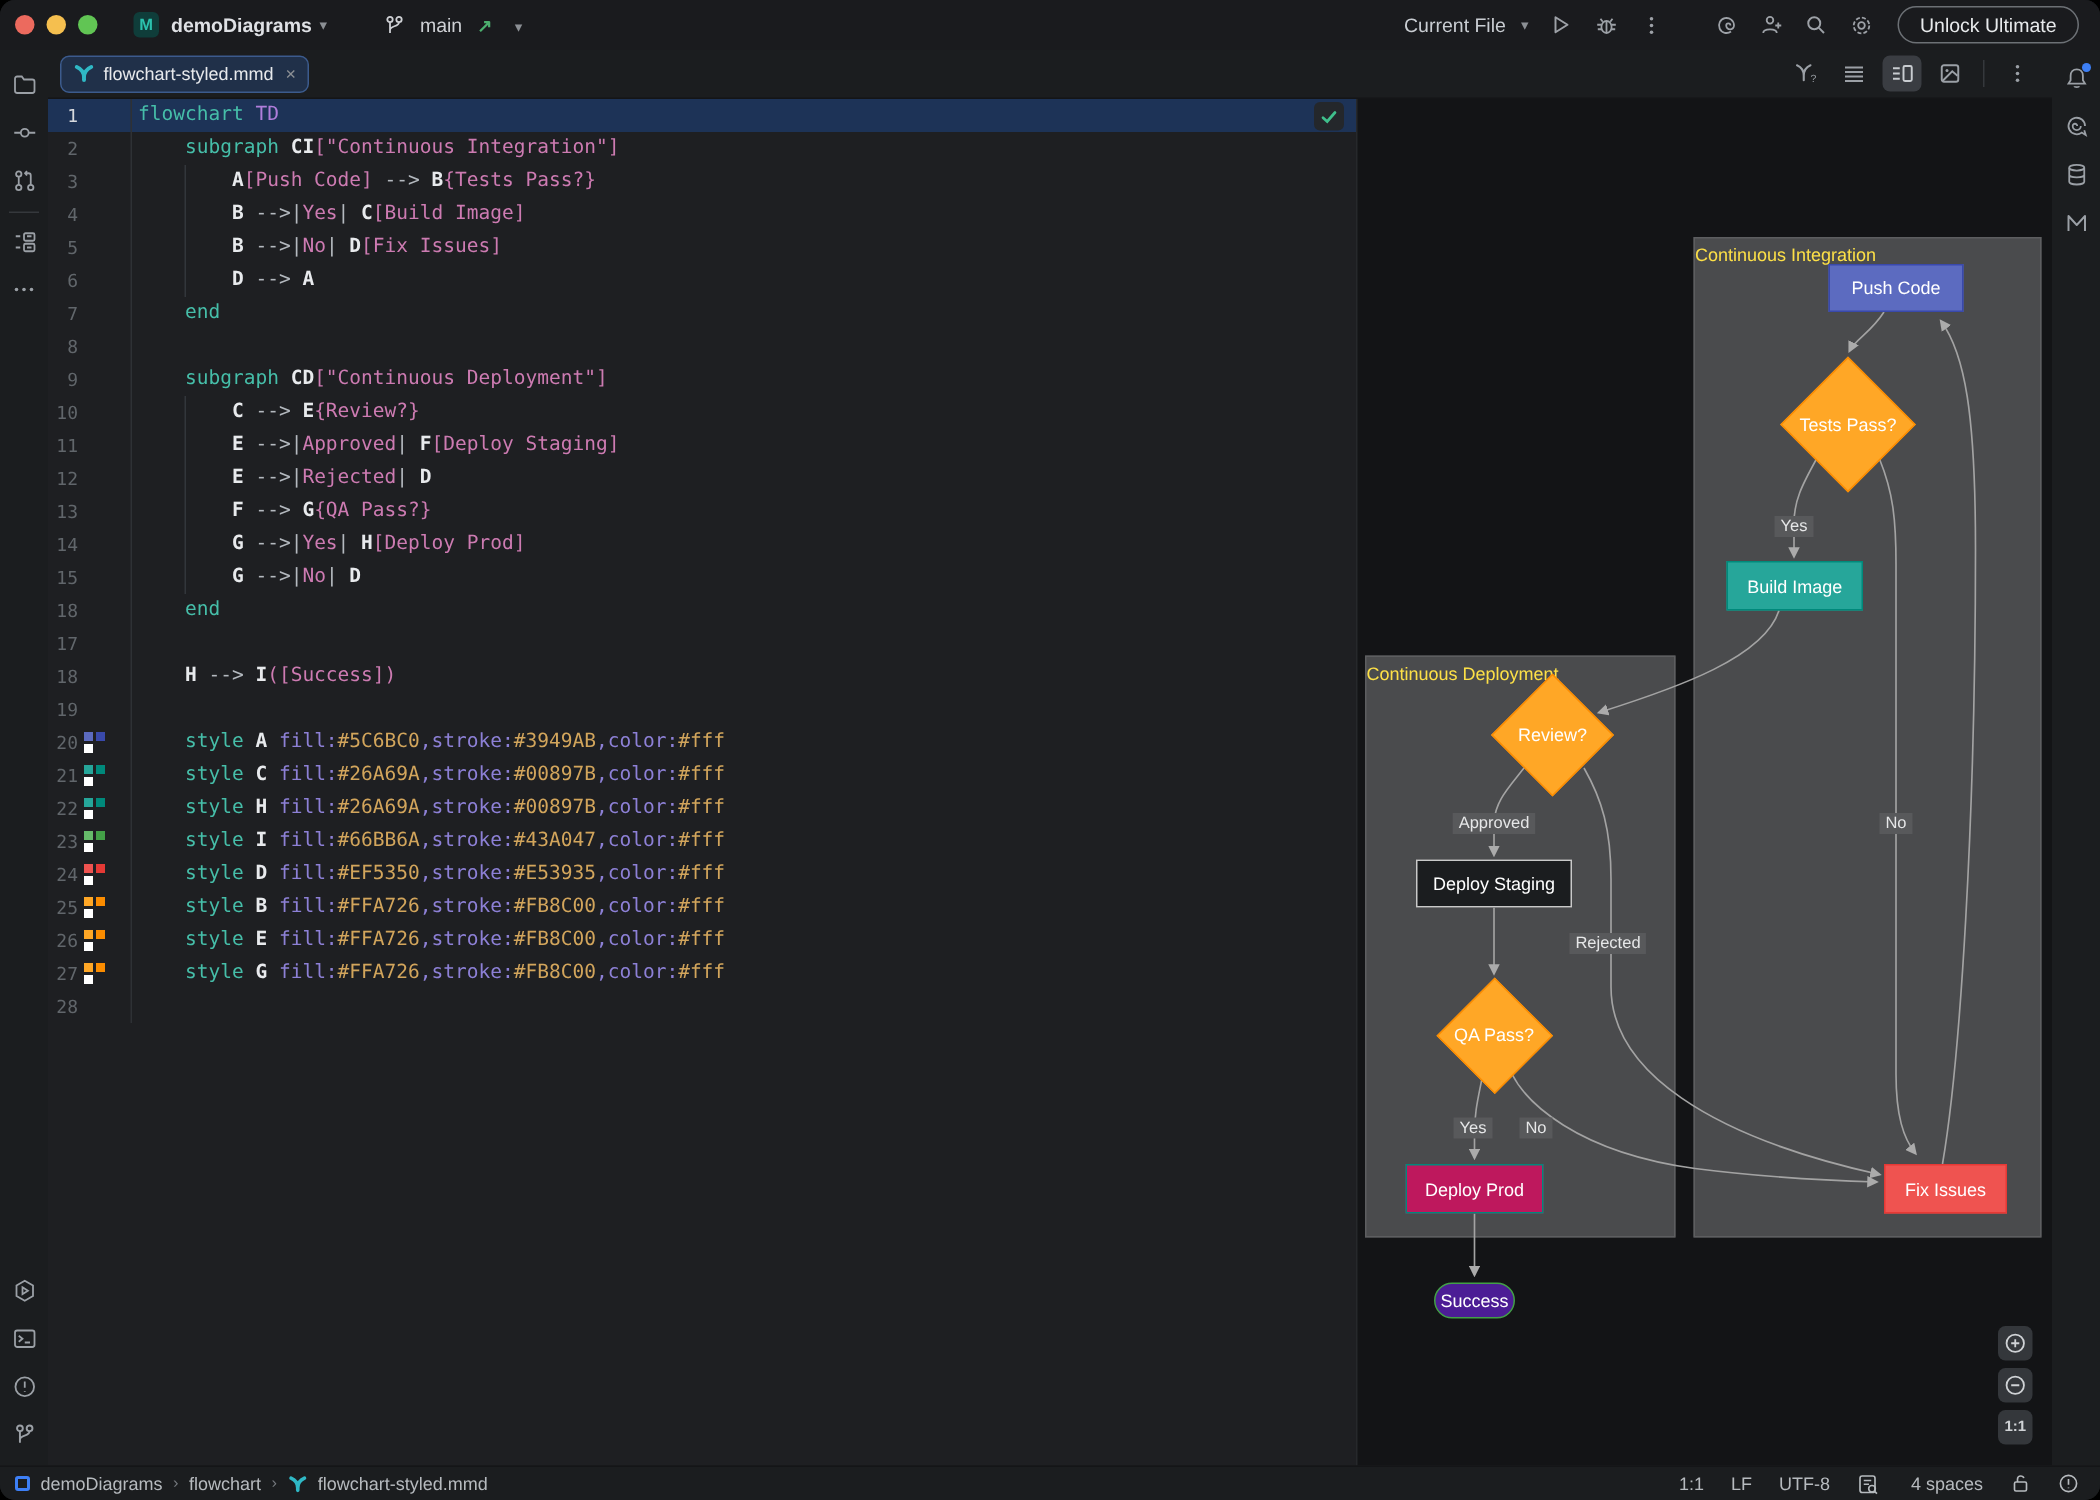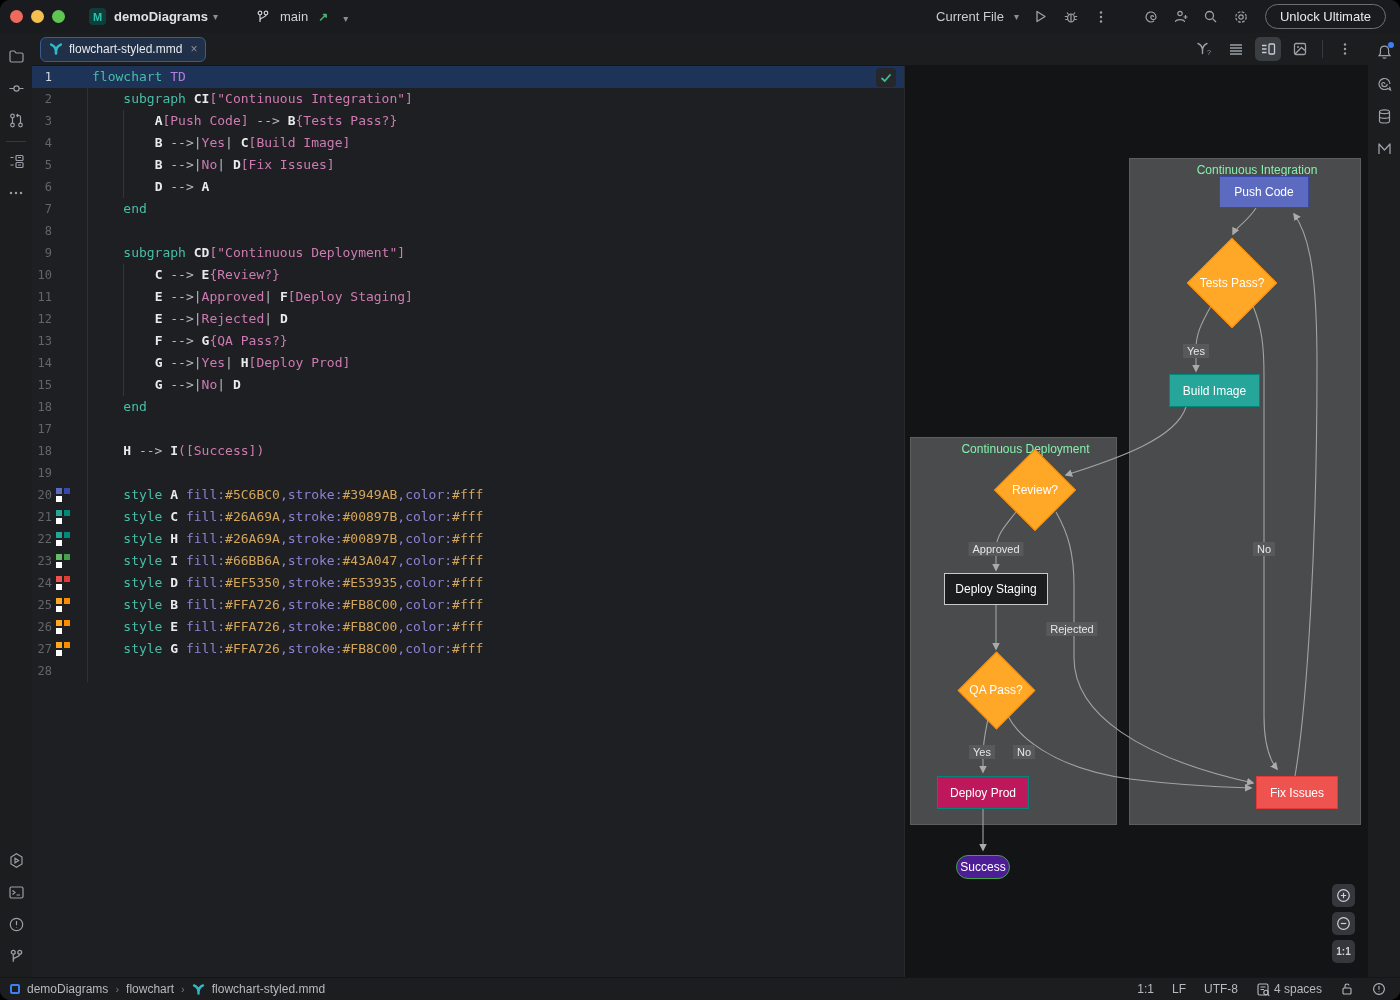--- a/index.html
+++ b/index.html
@@ -53,39 +53,39 @@
   .sw.f { left:0; top:0; } .sw.s { left:8px; top:0; } .sw.w { left:0; top:8px; background:#fff; }
   .codetxt { padding-left:4px; }
   .tk-kw{color:#46bea9} .tk-dir{color:#b07edb} .tk-id{color:#e8eaed;font-weight:bold}
   .tk-op{color:#b4b9bf} .tk-str{color:#cd7bb2} .tk-prop{color:#8d80d6} .tk-hex{color:#d2a55c} .tk-pl{color:#bcbec4}
   .indent-guide { position:absolute; width:1px; background:#32363b; }
   #check-widget { position:absolute; right:8px; top:2px; width:20px; height:19px; background:#24272b; border-radius:4px; display:flex; align-items:center; justify-content:center; }
 
   
   #preview { position:absolute; left:904px; top:66px; width:464px; height:911px; background:#131416; border-left:1px solid #26282b; overflow:hidden; }
   .subgraph { position:absolute; background:#4a4b4d; border:1px solid #5d5e60; }
-  .subgraph .sg-title { position:absolute; top:4px; left:0; right:0; text-align:center; color:#86efac; font-size:12px;margin-left:24px; }
+  .subgraph .sg-title { position:absolute; top:4px; left:0; right:0; text-align:left; color:#fde047; font-size:12px; }
   #edges { position:absolute; left:0; top:0; }
   .node { position:absolute; display:flex; align-items:center; justify-content:center; color:#fff; font-size:12px; text-align:center; }
   .node.rect { border-width:1px; border-style:solid; }
   .node.stadium { border-width:1px; border-style:solid; border-radius:14px; }
   .diamond-shape { position:absolute; transform:rotate(45deg); border-width:1px; border-style:solid; }
   .diamond-label { position:absolute; display:flex; align-items:center; justify-content:center; color:#fff; font-size:12px; }
   .edge-label { position:absolute; transform:translate(-50%,-50%); background:#58595b; color:#e6e7e8; font-size:11px; padding:1px 4px; }
   .zoom-btn { position:absolute; width:23px; height:23px; background:#34373b; border-radius:5px; color:#cfd2d5; display:flex; align-items:center; justify-content:center; font-size:14px; }
   .zoom-btn.ratio { font-size:10px; font-weight:bold; }
 
   
   #statusbar { position:absolute; left:0; top:977px; width:1400px; height:23px; background:#1b1d1f; border-top:1px solid #141517; display:flex; align-items:center; font-size:12px; color:#b6babe; }
   #breadcrumbs { display:flex; align-items:center; gap:7px; margin-left:10px; }
   .bc-sep { color:#75797e; font-size:11px; }
   .plugin-sq { width:10px; height:10px; border:2px solid #3d7ff5; border-radius:2px; }
   #statusbar-right { margin-left:auto; display:flex; align-items:center; gap:18px; padding-right:14px; }
   .sb-item { color:#b6babe; }
-  .sb-group { display:flex; align-items:center; gap:3px; }
+  .sb-group { display:flex; align-items:center; gap:21px; }
 </style>
 </head>
 <body>
 
 <div id="window">
 
   <div id="titlebar">
     <div class="traffic">
       <span class="tl-red"></span>
       <span class="tl-yellow"></span>
@@ -357,21 +357,21 @@
         </svg>
         <div class="edge-label" style="left: 291px; top: 285px;">Yes</div>
         <div class="edge-label" style="left: 359px; top: 483px;">No</div>
         <div class="edge-label" style="left: 91px; top: 483px;">Approved</div>
         <div class="edge-label" style="left: 167px; top: 563px;">Rejected</div>
         <div class="edge-label" style="left: 77px; top: 686px;">Yes</div>
         <div class="edge-label" style="left: 119px; top: 686px;">No</div>
         <div class="node rect" style="left: 314px; top: 110px; width: 90px; height: 32px; background: rgb(92, 107, 192); border-color: rgb(57, 73, 171);">Push Code</div>
         <div class="diamond-shape" style="left: 295px; top: 185px; width: 64px; height: 64px; background: rgb(255, 167, 38); border-color: rgb(251, 140, 0);"></div>
         <div class="diamond-label" style="left: 282px; top: 207px; width: 90px; height: 20px;">Tests Pass?</div>
-        <div class="node rect" style="left: 246px; top: 308px; width: 91px; height: 33px; background: rgb(38, 166, 154); border-color: rgb(0, 137, 123); margin-left: 18px;">Build Image</div>
+        <div class="node rect" style="left: 246px; top: 308px; width: 91px; height: 33px; background: rgb(38, 166, 154); border-color: rgb(0, 137, 123);">Build Image</div>
         <div class="diamond-shape" style="left: 101px; top: 395px; width: 58px; height: 58px; background: rgb(255, 167, 38); border-color: rgb(251, 140, 0);"></div>
         <div class="diamond-label" style="left: 85px; top: 414px; width: 90px; height: 20px;">Review?</div>
         <div class="node rect" style="left: 39px; top: 507px; width: 104px; height: 32px; background: rgb(27, 29, 31); border-color: rgb(201, 201, 201);">Deploy Staging</div>
         <div class="diamond-shape" style="left: 63.5px; top: 596.5px; width: 55px; height: 55px; background: rgb(255, 167, 38); border-color: rgb(251, 140, 0);"></div>
         <div class="diamond-label" style="left: 46px; top: 614px; width: 90px; height: 20px;">QA Pass?</div>
         <div class="node rect" style="left: 32px; top: 710px; width: 92px; height: 33px; background: #be185d; border-color: rgb(0, 137, 123);">Deploy Prod</div>
         <div class="node rect" style="left: 351px; top: 710px; width: 82px; height: 33px; background: rgb(239, 83, 80); border-color: rgb(229, 57, 53);">Fix Issues</div>
         <div class="node stadium" style="left: 51px; top: 789px; width: 54px; height: 24px; background: #4c1d95; border-color: rgb(67, 160, 71);">Success</div>
       </div>
     <div class="zoom-btn" style="left:427px; top:818px">

